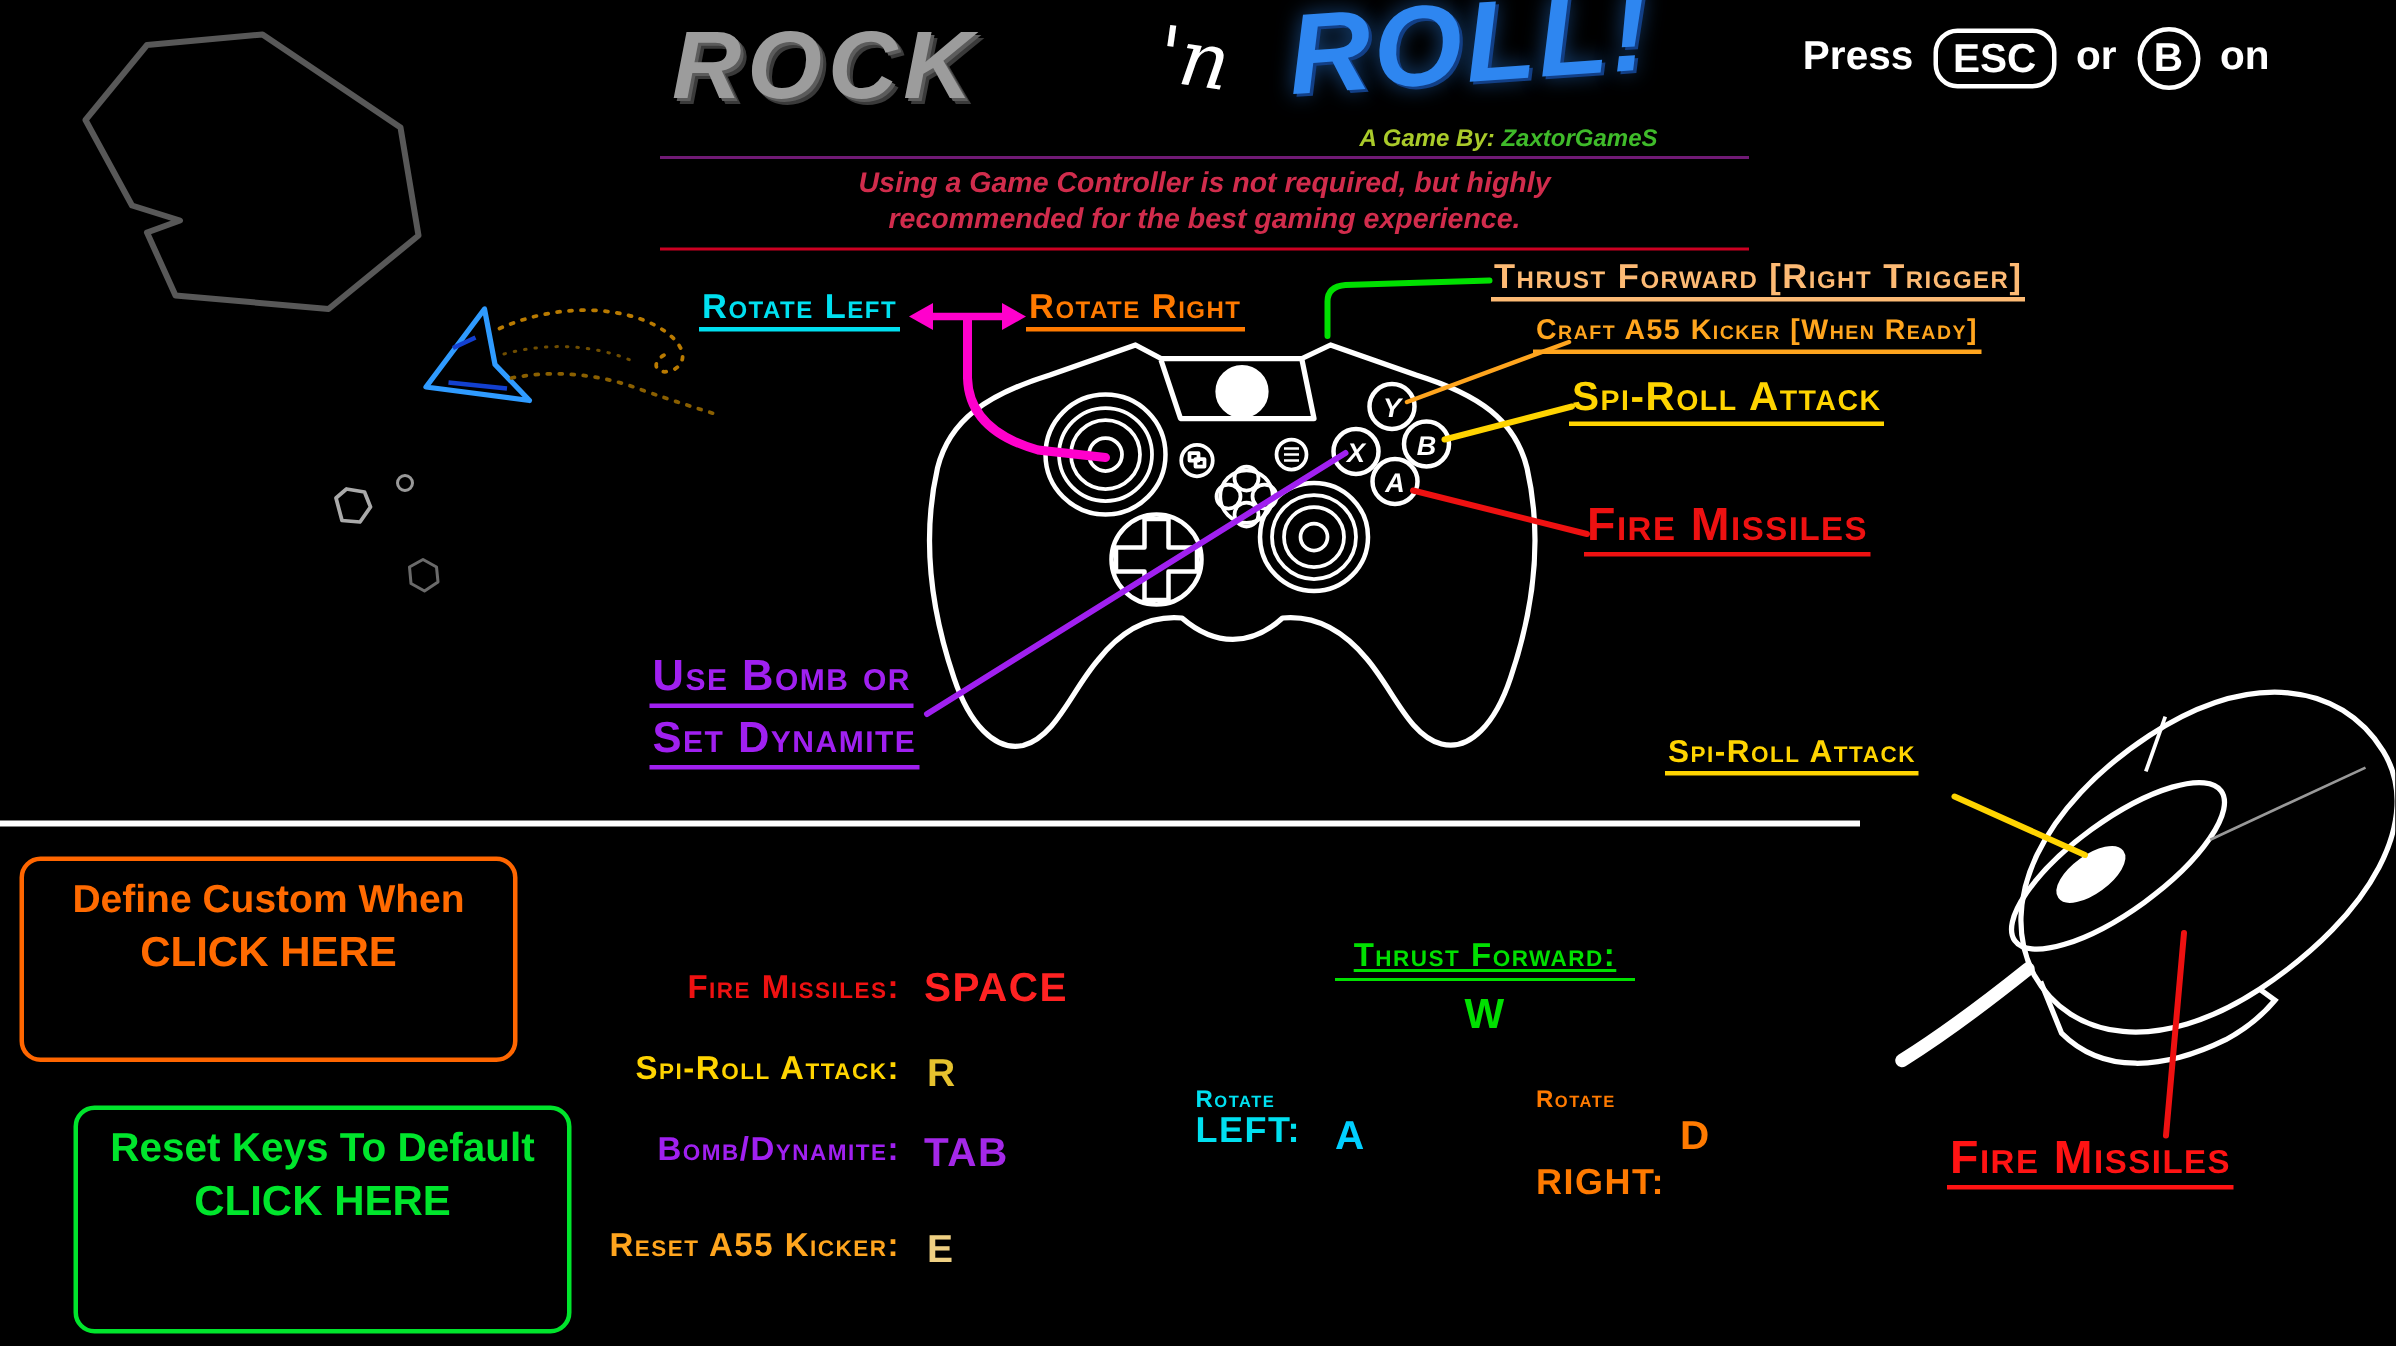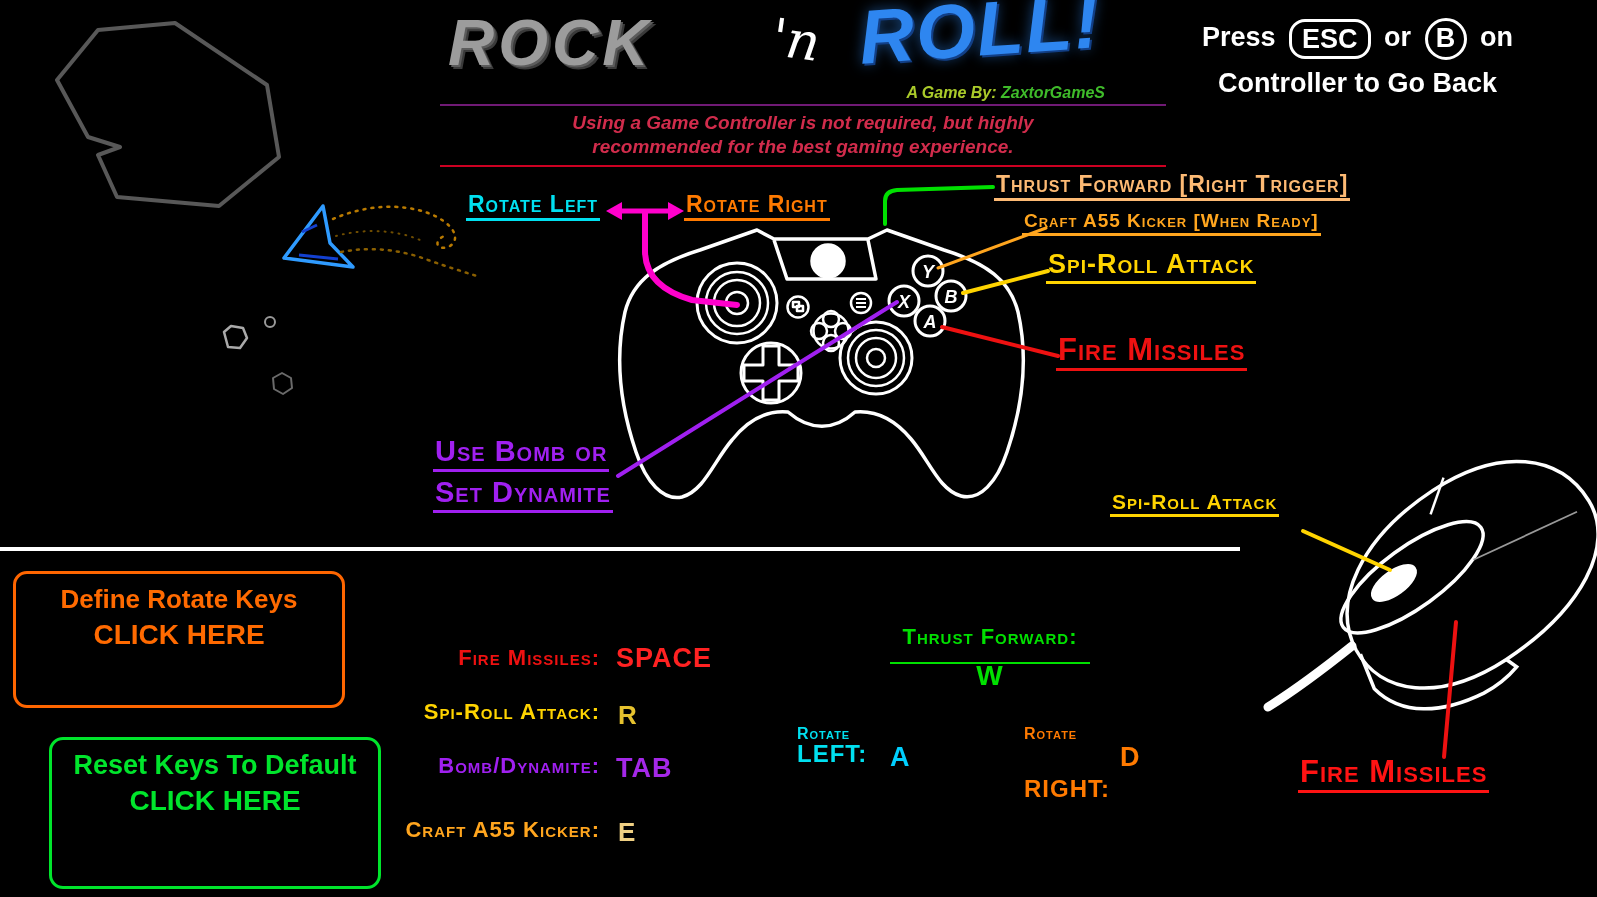--- a/index.html
+++ b/index.html
@@ -173,62 +173,61 @@
     <span class="p1">A Game By: </span><span class="p2">ZaxtorGameS</span>
   </div>
 
   <div class="abs" id="back">
     <span>Press</span>
     <span class="kbadge">ESC</span>
     <span>or</span>
     <span class="bbadge">B</span>
     <span>on</span>
     <br>
-    <span>Controller to Go Back</span>
   </div>
 
   <div class="abs" id="disclaimer">
     <div>Using a Game Controller is not required, but highly</div>
     <div>recommended for the best gaming experience.</div>
   </div>
 
   <div class="abs gf lab" style="left:466px;top:192px;font-size:23px;color:#00e0f0;"><span class="und">Rotate Left</span></div>
   <div class="abs gf lab" style="left:684px;top:192px;font-size:23px;color:#ff7a00;"><span class="und">Rotate Right</span></div>
   <div class="abs gf lab" style="left:994px;top:172px;font-size:23px;color:#fdba74;"><span class="und">Thrust Forward [Right Trigger]</span></div>
   <div class="abs gf lab" style="left:1022px;top:211px;font-size:19px;color:#ffa51e;"><span class="und">Craft A55 Kicker [When Ready]</span></div>
   <div class="abs gf lab" style="left:1046px;top:250px;font-size:27px;color:#ffd400;"><span class="und">Spi-Roll Attack</span></div>
   <div class="abs gf lab" style="left:1056px;top:333px;font-size:31px;color:#ee1111;"><span class="und">Fire Missiles</span></div>
   <div class="abs gf lab" style="left:433px;top:436px;font-size:29px;color:#a020f0;"><span class="und">Use Bomb or</span></div>
   <div class="abs gf lab" style="left:433px;top:477px;font-size:29px;color:#a020f0;"><span class="und">Set Dynamite</span></div>
 
   <div class="abs gf lab" style="left:1110px;top:490px;font-size:21px;color:#ffd400;"><span class="und">Spi-Roll Attack</span></div>
   <div class="abs gf lab" style="left:1298px;top:755px;font-size:31px;color:#ff1313;"><span class="und">Fire Missiles</span></div>
 
   <div class="abs bigbtn" id="define-box">
-    <div class="l1">Define Rotate Keys</div>
+    <div class="l1">Define Custom When</div>
     <div class="l2">CLICK HERE</div>
   </div>
   <div class="abs bigbtn" id="reset-box">
     <div class="l1" style="font-size:27px;">Reset Keys To Default</div>
     <div class="l2">CLICK HERE</div>
   </div>
 
   <div class="abs gf krow-label" style="left:370px;top:645px;font-size:22px;color:#ee1111;">Fire Missiles:</div>
   <div class="abs keyval" style="left:616px;top:643px;font-size:27px;color:#ff2222;">SPACE</div>
 
   <div class="abs gf krow-label" style="left:370px;top:699px;font-size:22px;color:#ffd400;">Spi-Roll Attack:</div>
   <div class="abs keyval" style="left:618px;top:700px;font-size:26px;color:#e6c22e;">R</div>
 
   <div class="abs gf krow-label" style="left:370px;top:753px;font-size:22px;color:#a020f0;">Bomb/Dynamite:</div>
   <div class="abs keyval" style="left:616px;top:753px;font-size:27px;color:#a428e8;">TAB</div>
 
-  <div class="abs gf krow-label" style="left:370px;top:817px;font-size:22px;color:#ffa51e;">Craft A55 Kicker:</div>
+  <div class="abs gf krow-label" style="left:370px;top:817px;font-size:22px;color:#ffa51e;">Reset A55 Kicker:</div>
   <div class="abs keyval" style="left:618px;top:817px;font-size:26px;color:#efd083;">E</div>
 
-  <div class="abs gf" style="left:870px;top:624px;width:240px;text-align:center;font-size:22px;color:#00e000;"><span class="und" style="padding:0 12px 12px 12px;border-bottom-width:2px;">Thrust Forward:</span></div>
+  <div class="abs gf" style="left:870px;top:624px;width:240px;text-align:center;font-size:22px;color:#00e000;"><span class="und" style="padding:0 12px 2px 12px;border-bottom-width:2px;text-decoration:underline;">Thrust Forward:</span></div>
   <div class="abs keyval" style="left:930px;top:660px;width:120px;text-align:center;font-size:28px;color:#00e000;">W</div>
 
   <div class="abs gf" style="left:797px;top:726px;font-size:16px;color:#00e0f0;line-height:1.0;">
     <div>Rotate</div>
     <div style="font-size:24px;text-align:right;">LEFT:</div>
   </div>
   <div class="abs keyval" style="left:890px;top:742px;font-size:27px;color:#00cfff;">A</div>
 
   <div class="abs gf" style="left:1024px;top:726px;font-size:16px;color:#ff7a00;line-height:1.0;">
     <div>Rotate</div>

